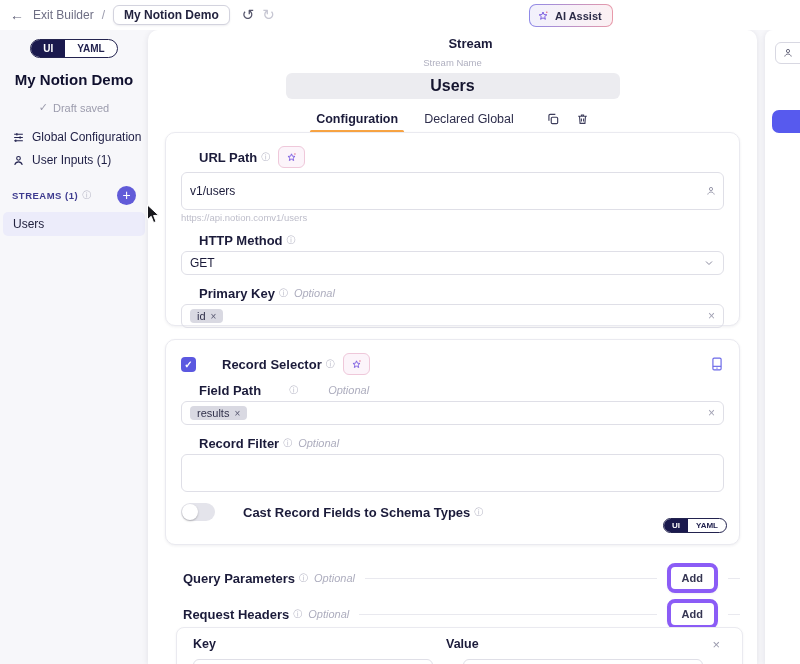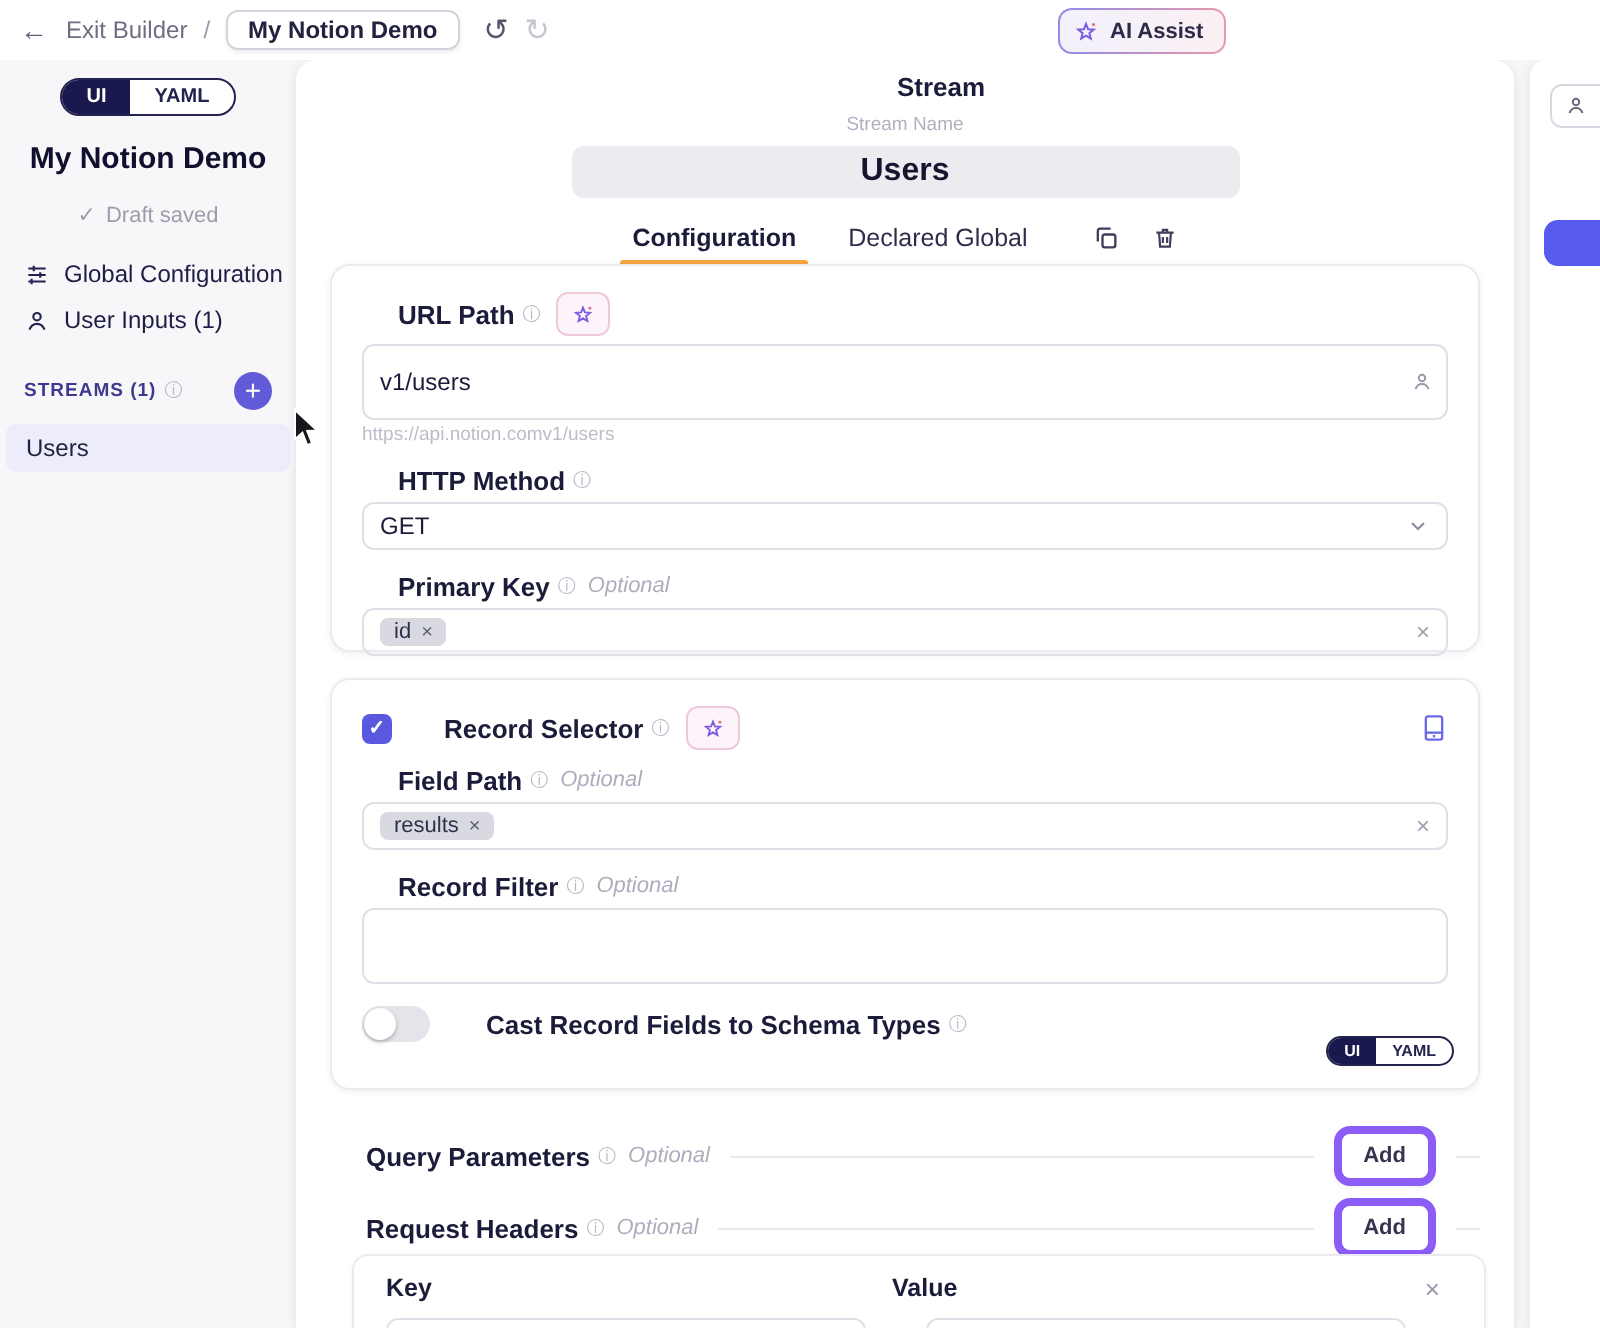--- a/index.html
+++ b/index.html
@@ -283,21 +283,21 @@
           </svg>
       </span>
       <span class="doc-icon-right">
         <svg width="14" height="16" viewBox="0 0 24 26" fill="none" stroke="#6B68E8" stroke-width="2">
             <rect x="5" y="3" width="14" height="20" rx="2"></rect>
             <path d="M5 17h14"></path>
             <path d="M11 20h2"></path>
           </svg>
       </span>
     </div>
-    <div class="label-row" style="margin-top:8px; height:14px;">
+    <div class="label-row" style="margin-top:8px; height:14px;gap:24px;">
       <span class="field-label">Field Path</span>
       <span class="info-icon">ⓘ</span>
       <span class="optional">Optional</span>
     </div>
     <div class="tag-input">
       <span class="chip">
         <span>results</span>
         <span class="chip-x">×</span>
       </span>
       <span class="tag-clear">×</span>

